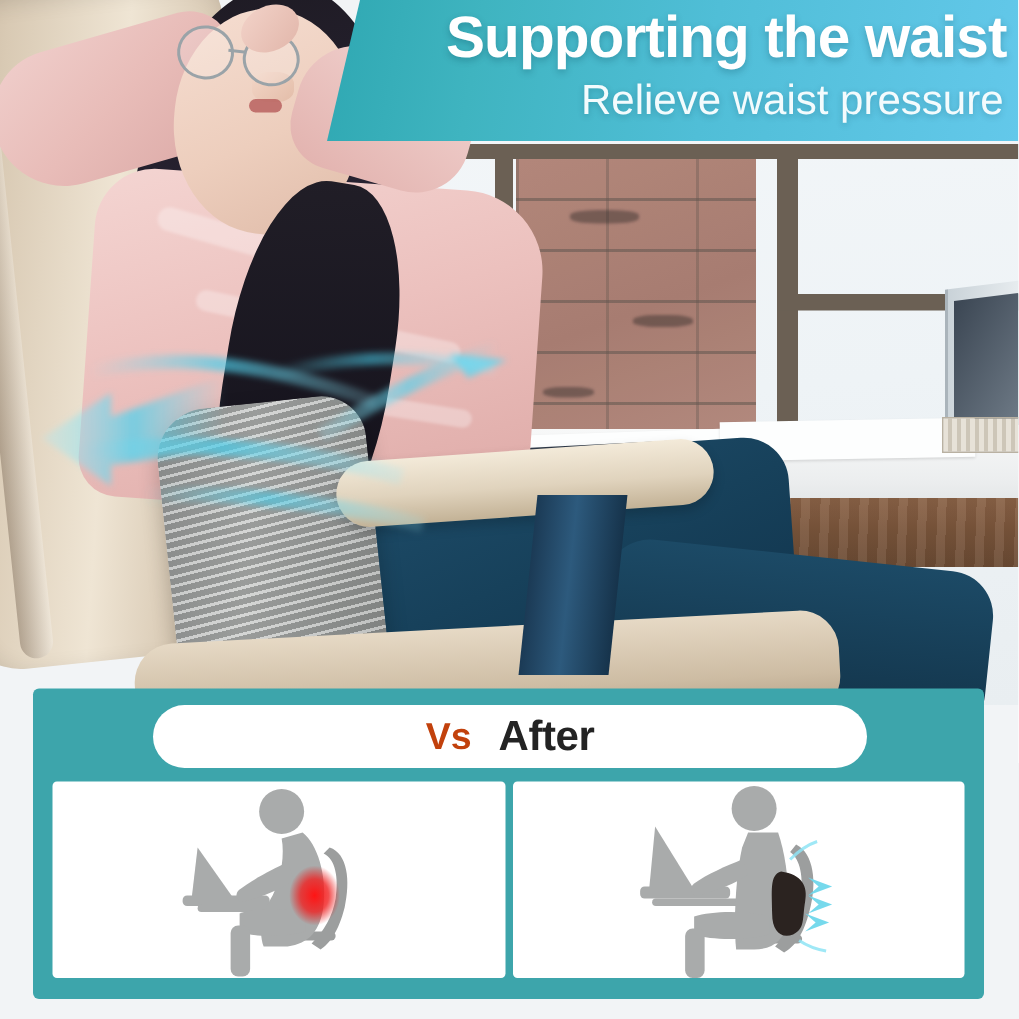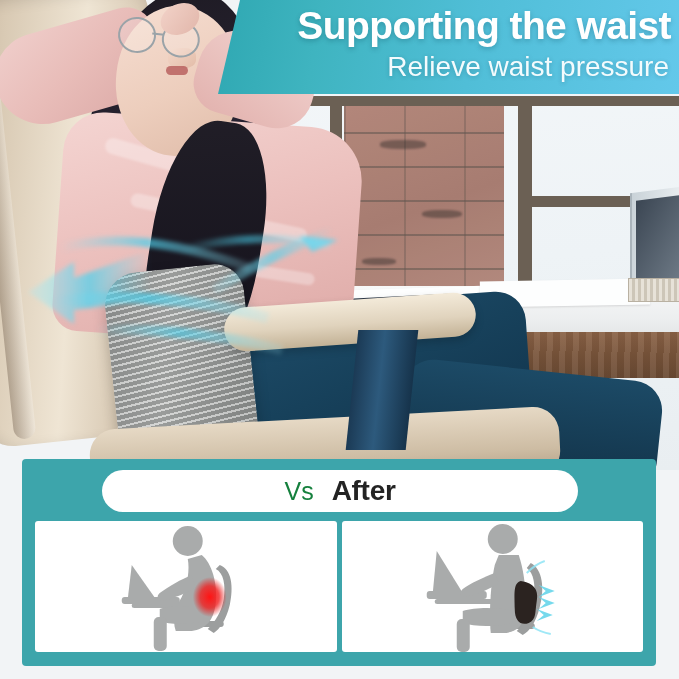--- a/index.html
+++ b/index.html
@@ -105,21 +105,21 @@
     text-shadow:0 2px 5px rgba(0,60,80,.28);}
   .banner-sub{position:absolute;right:10px;top:50px;width:452px;text-align:right;
     color:#f3fbfd;font-size:28px;font-weight:400;line-height:34px;
     text-shadow:0 1px 4px rgba(0,60,80,.25);}
 
   
   .cmp{position:absolute;left:22px;top:459px;width:634px;height:207px;background:#3da5ab;border-radius:4px;}
   .cmp-pill{position:absolute;left:80px;top:11px;width:476px;height:42px;background:#fff;border-radius:21px;
     display:flex;align-items:center;justify-content:center;gap:18px;}
   .pill-before,.pill-after{color:#232323;font-size:28px;font-weight:700;letter-spacing:-.3px;}
-  .pill-vs{color:#15803d;font-size:25px;font-weight:400;}
+  .pill-vs{color:#c2410c;font-size:25px;font-weight:700;}
   .cmp-panes{position:absolute;left:13px;top:62px;width:608px;height:131px;display:flex;gap:5px;}
   .pane{position:relative;flex:1;background:#fff;border-radius:3px;overflow:hidden;}
 
   
   .pg{position:absolute;left:0;top:0;width:100%;height:100%;}
   .gray{fill:#a9abab;}
   .grayd{fill:#9c9e9e;}
   .cushionIcon{fill:#2b2320;}
   .pain{fill:url(#painGlow);}
   .arrow{fill:#6fd8ec;}

